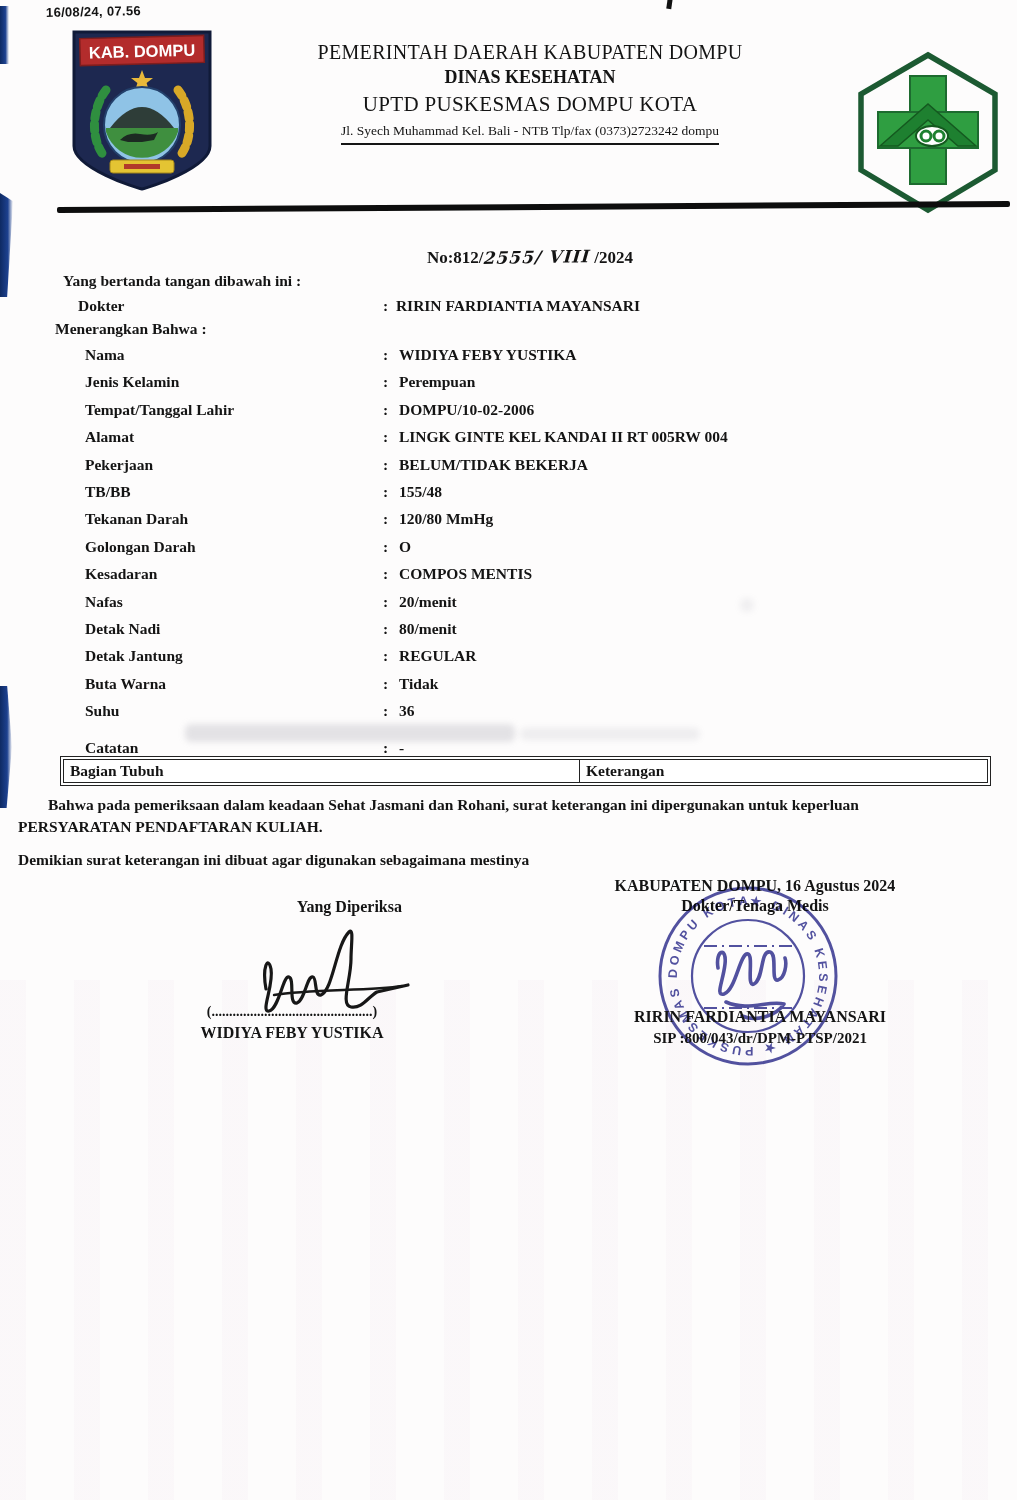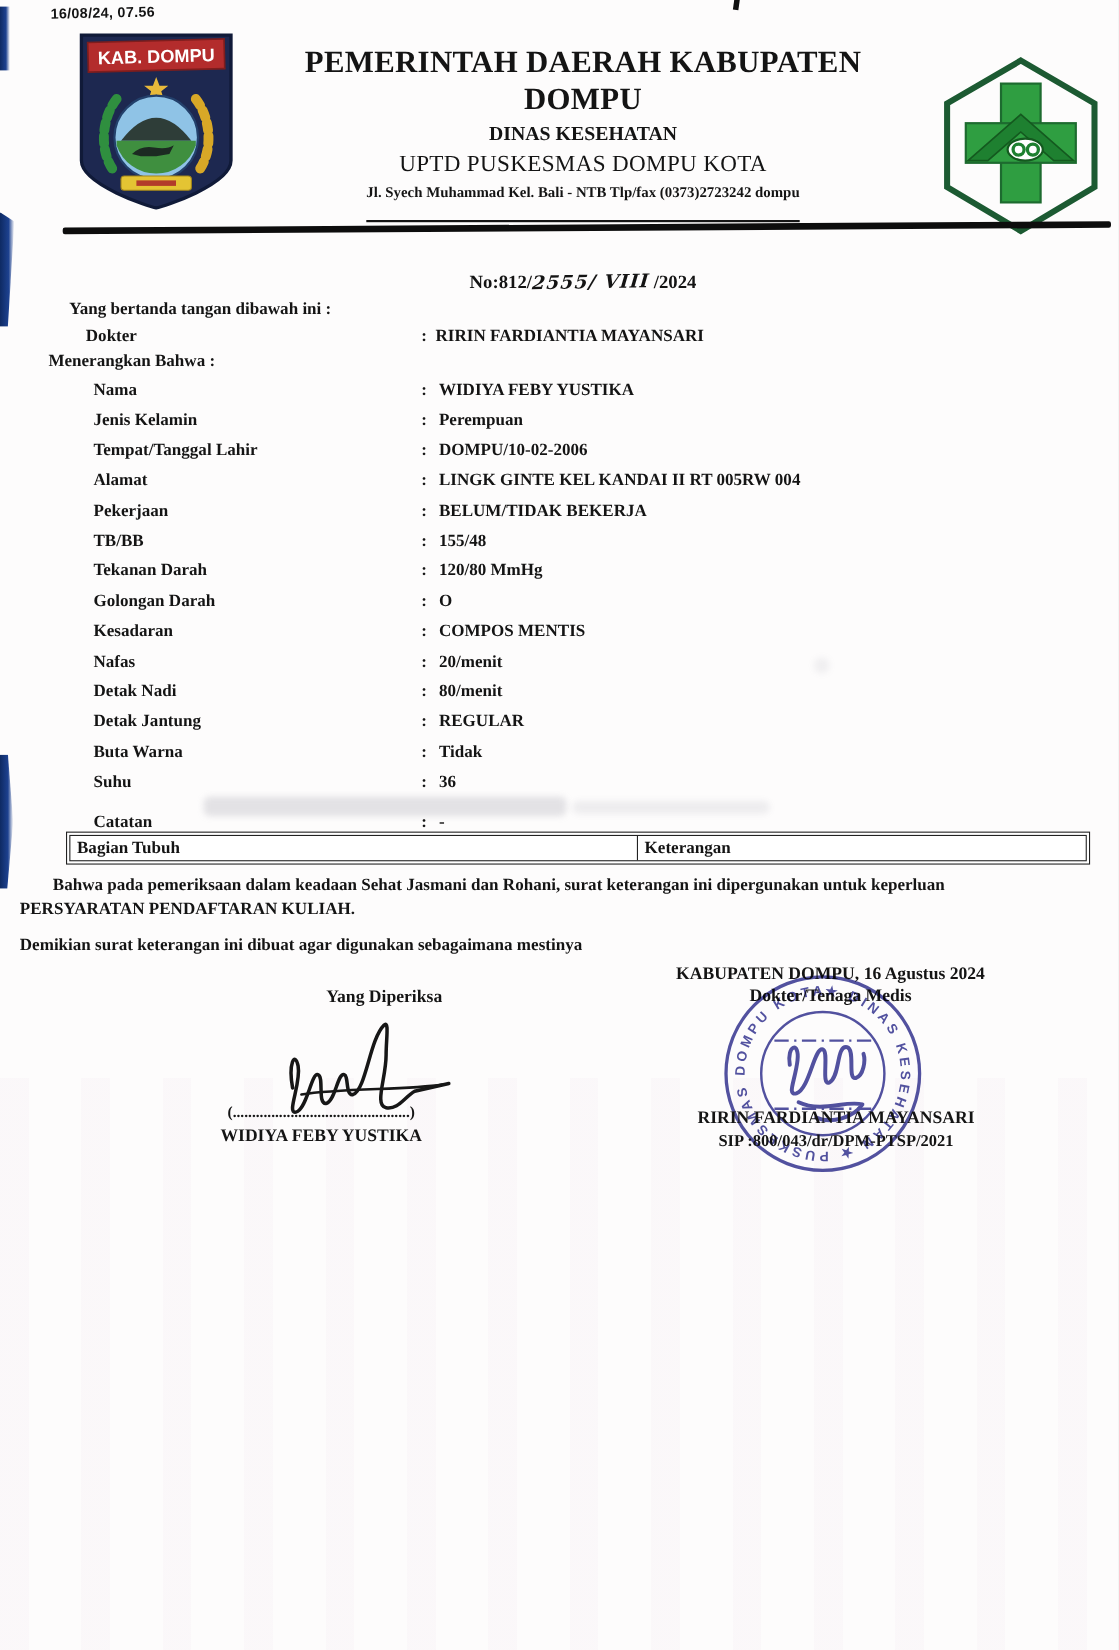--- a/index.html
+++ b/index.html
@@ -21,40 +21,40 @@
   .strip-b{top:193px;width:13px;height:104px;clip-path:polygon(0 0,100% 8%,55% 100%,0 100%);}
   .strip-c{top:686px;width:12px;height:122px;clip-path:polygon(0 0,60% 0,100% 50%,55% 100%,0 100%);}
   .top-tick{position:absolute;left:667px;top:-2px;width:5px;height:11px;background:#111;transform:rotate(8deg);}
   .smudge{position:absolute;background:rgba(125,125,138,.20);filter:blur(3px);border-radius:6px;}
 
   .ts{left:46px;top:4px;font-family:"Liberation Sans","DejaVu Sans",sans-serif;
       font-size:13px;font-weight:bold;transform:rotate(-1.2deg);letter-spacing:.3px;}
 
   
   .hdr{left:238px;top:40px;width:584px;text-align:center;line-height:1.22;}
-  .hdr .l1{font-size:28px;font-weight:bold;letter-spacing:.3px;}
+  .hdr .l1{font-size:20px;font-weight:normal;letter-spacing:.3px;}
   .hdr .l2{font-size:18px;font-weight:bold;margin-top:3px;}
   .hdr .l3{font-size:21px;font-weight:normal;margin-top:3px;letter-spacing:.3px;}
-  .hdr .addr{display:inline-block;font-size:13.5px;font-weight:bold;margin-top:5px;
-             border-bottom:2px solid #151515;padding-bottom:17px;}
+  .hdr .addr{display:inline-block;font-size:13.5px;font-weight:normal;margin-top:5px;
+             border-bottom:2px solid #151515;padding-bottom:4px;}
   .rule{left:57px;top:204px;width:953px;height:6px;background:#0d0d0d;transform:rotate(-.35deg);border-radius:2px;}
 
   
   .title-wrap{left:238px;top:218px;width:584px;text-align:center;}
   .title-wrap .t{display:inline-block;font-size:21px;font-weight:bold;letter-spacing:.6px;
                  border-bottom:2.5px solid #111;padding-bottom:1px;}
   .no-line{left:238px;top:247px;width:584px;text-align:center;font-size:17px;font-weight:bold;}
   .hand{display:inline-block;font-style:italic;transform:skewX(-6deg) rotate(-1deg);
         font-family:"DejaVu Serif",serif;font-weight:600;letter-spacing:1px;}
 
   
   .intro1{left:63px;top:272px;font-size:15.5px;font-weight:bold;}
   .dok-label{left:78px;top:297px;font-size:15.5px;font-weight:bold;}
   .dok-val{left:383px;top:297px;font-size:15.5px;font-weight:bold;white-space:nowrap;}
-  .intro2{left:44px;top:320px;font-size:15.5px;font-weight:bold;}
+  .intro2{left:55px;top:320px;font-size:15.5px;font-weight:bold;}
   .fields{left:85px;top:346px;width:910px;}
   .frow{position:relative;height:27.4px;font-size:15.5px;font-weight:bold;}
   .frow.gap{margin-top:10px;}
   .flabel{position:absolute;left:0;top:0;}
   .fcolon{position:absolute;left:298px;top:0;}
   .fvalue{position:absolute;left:314px;top:0;white-space:nowrap;}
 
   
   .tbl-outer{left:60px;top:756px;width:925px;border:1.5px solid #222;padding:2px;background:#fff;}
   .tbl{border:1.5px solid #222;display:flex;}

